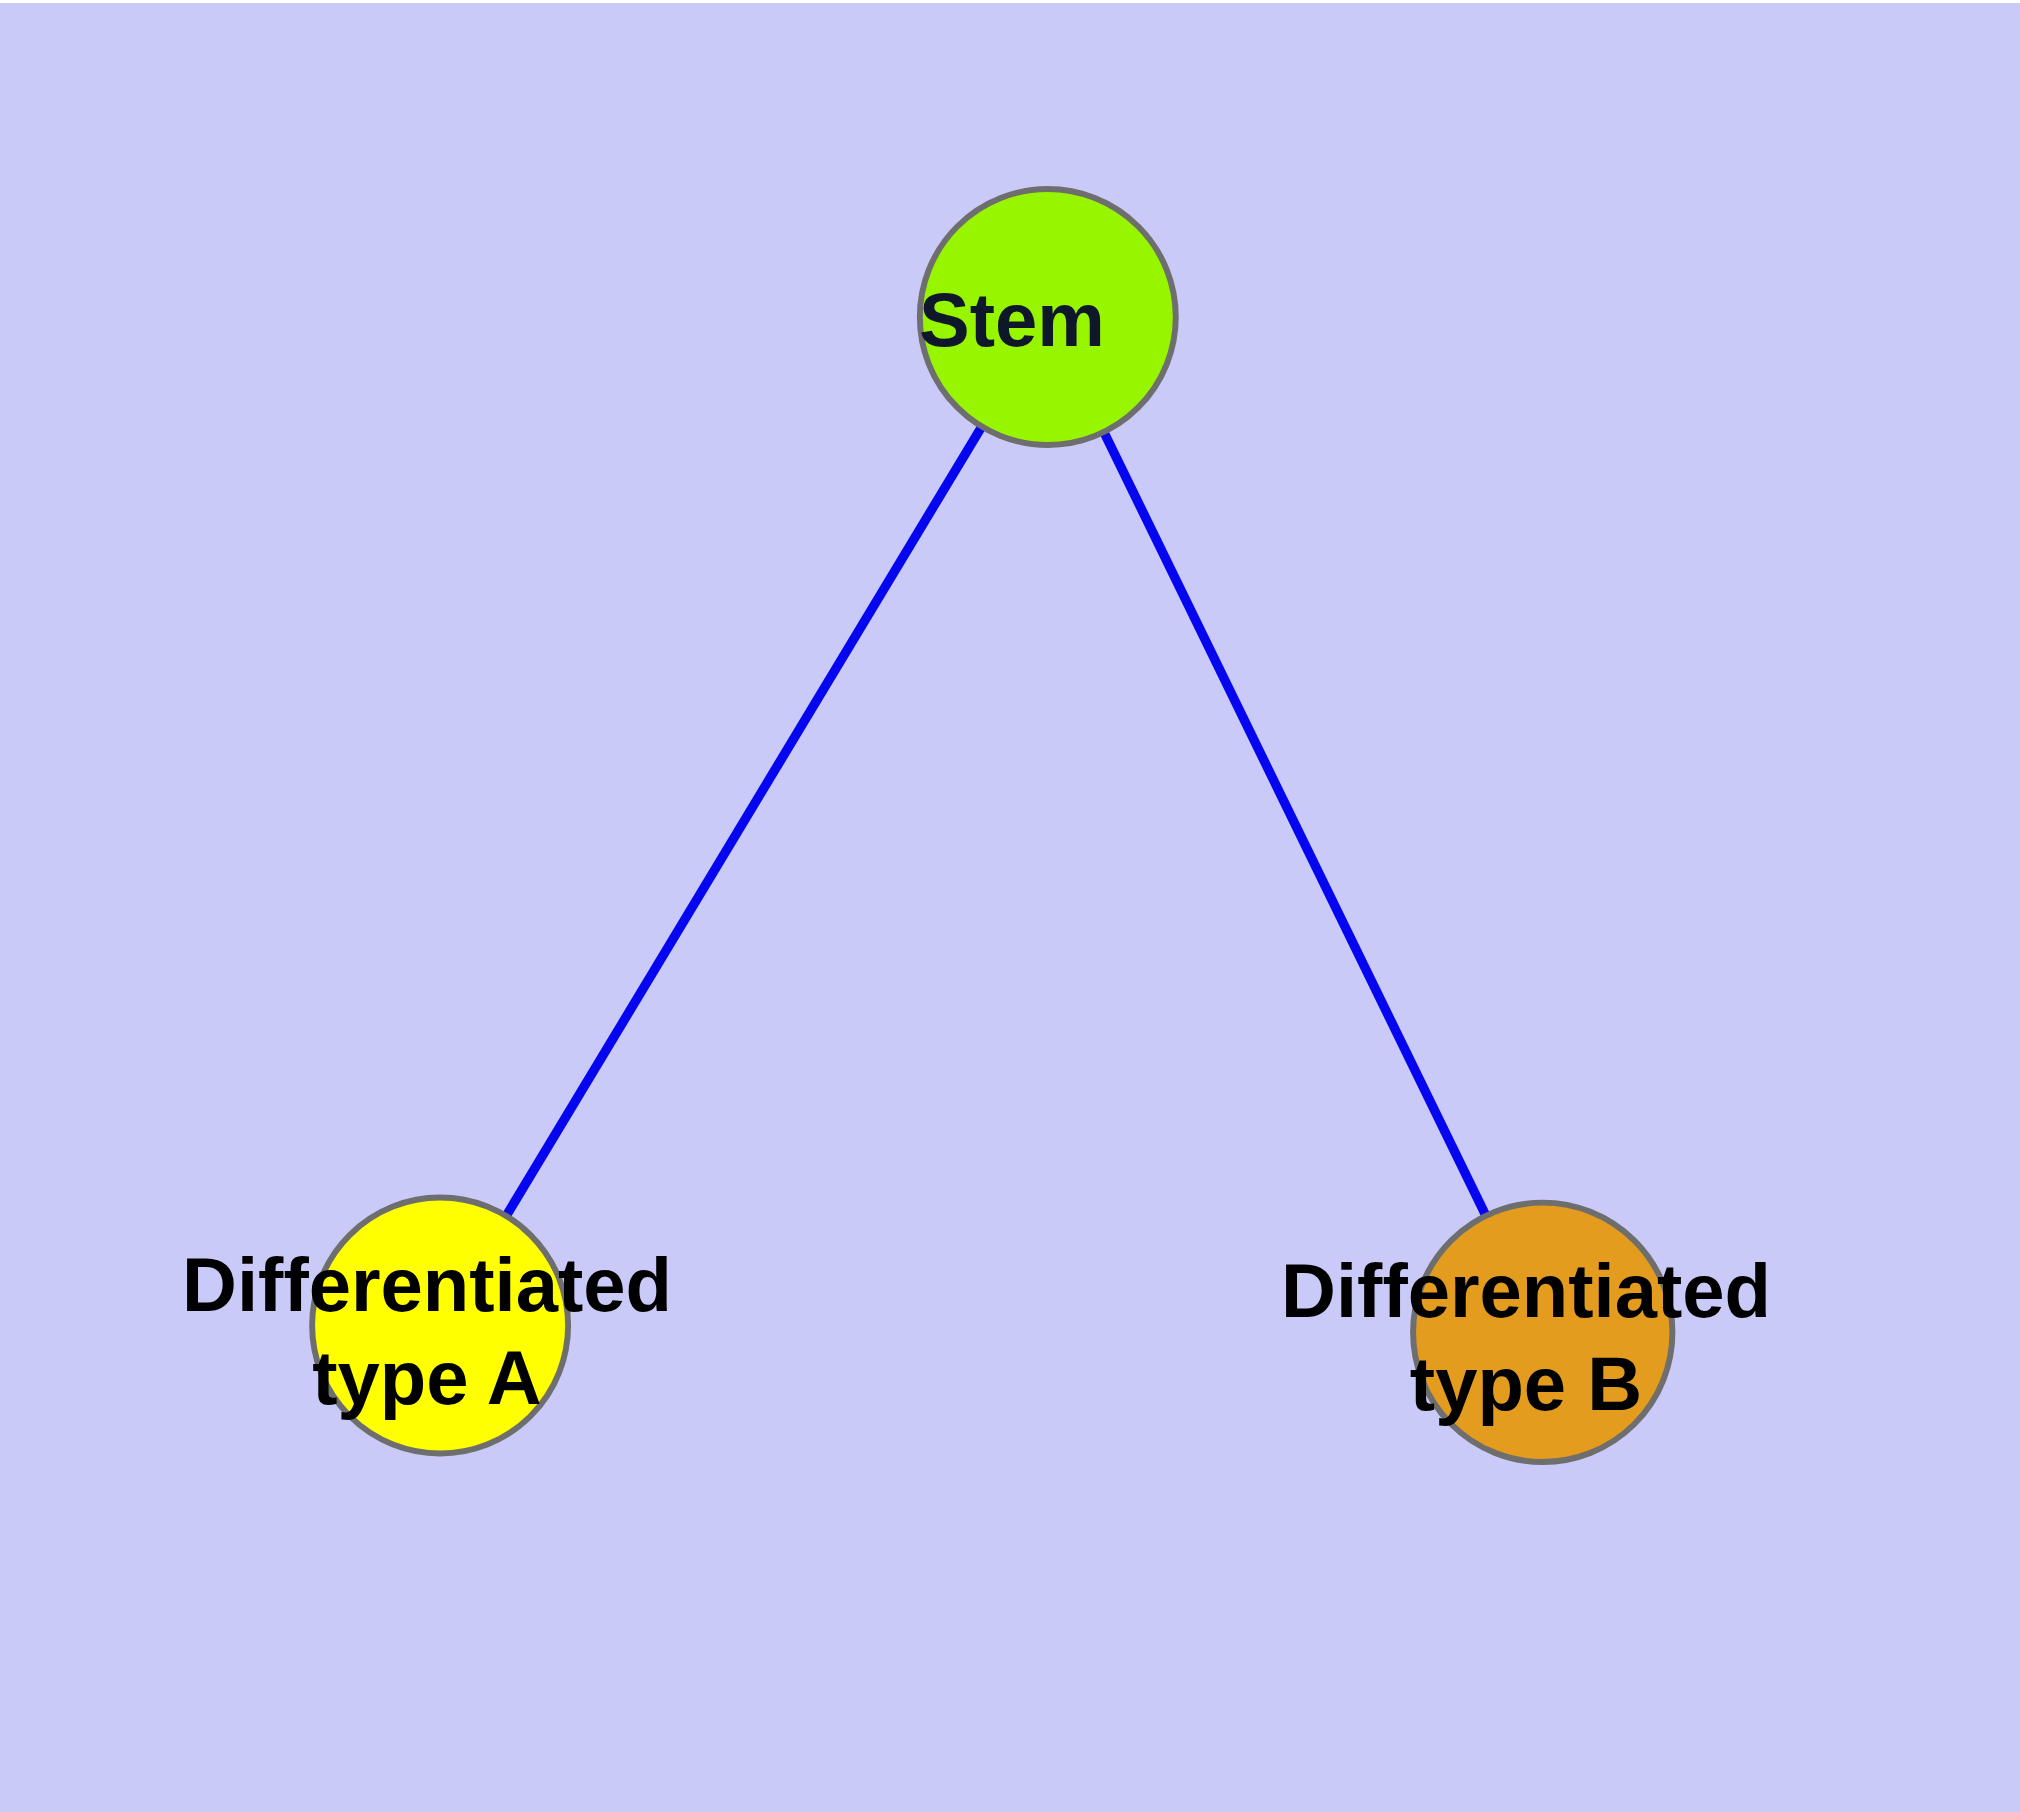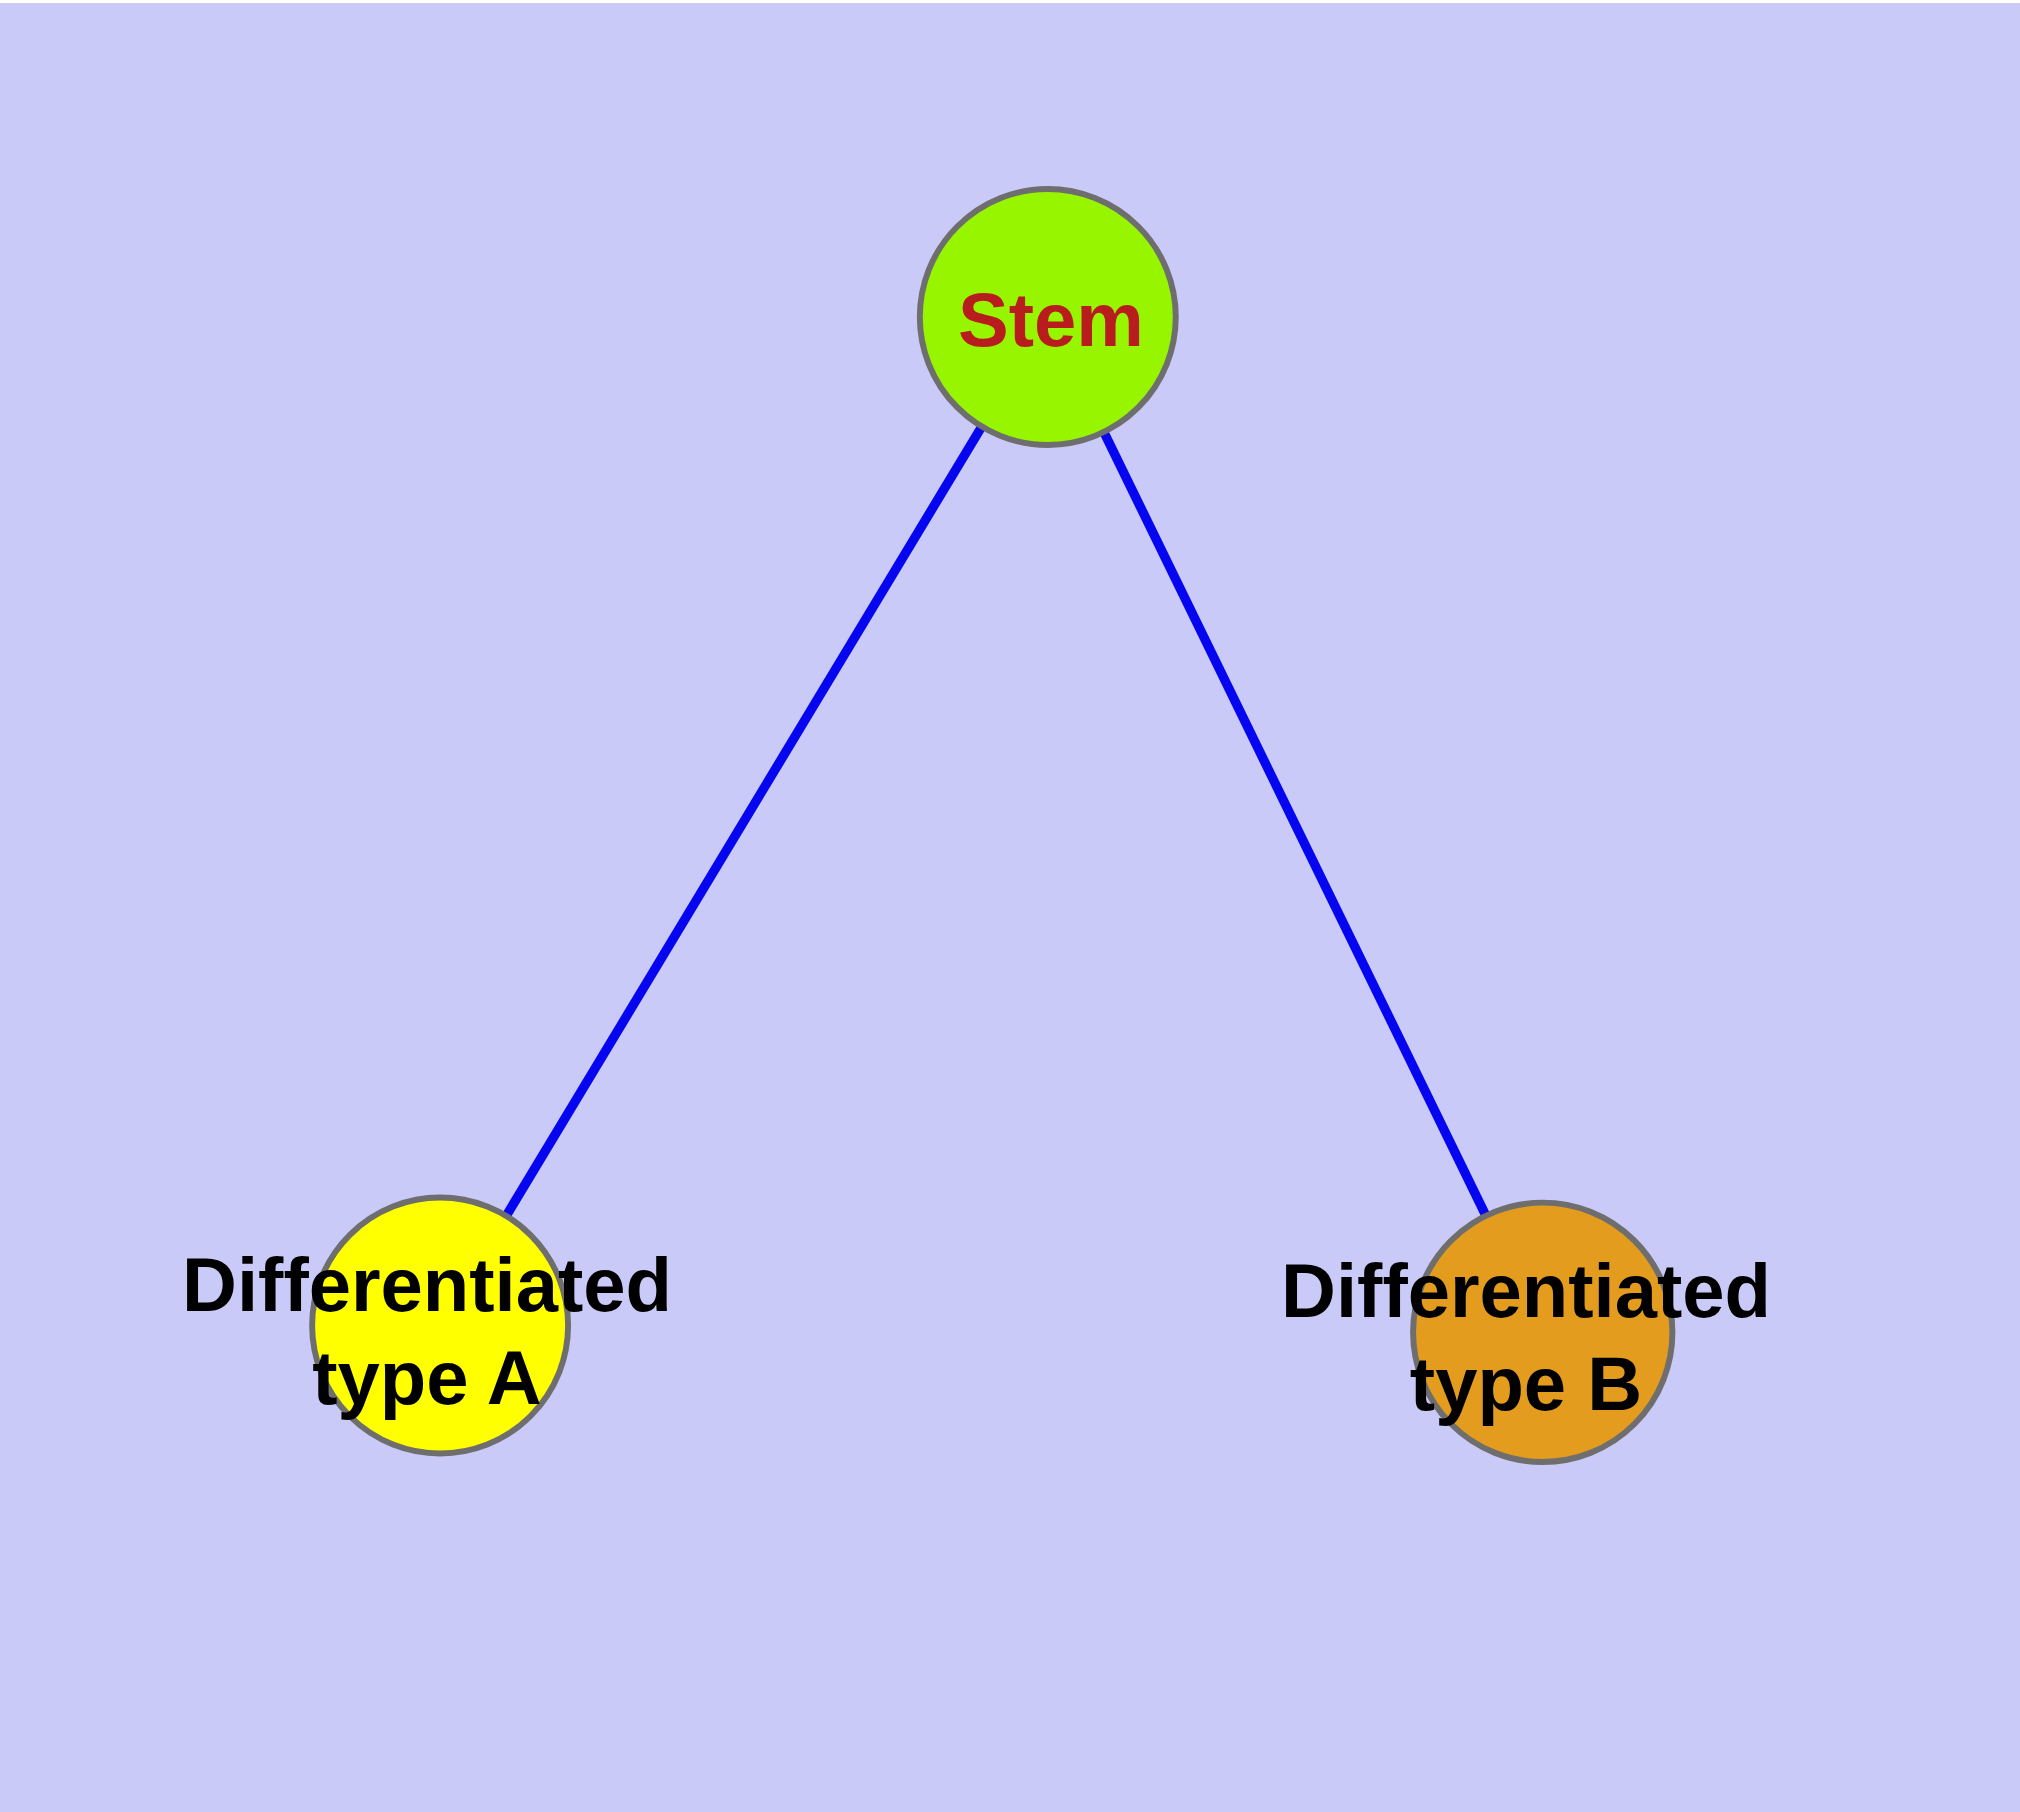--- a/index.html
+++ b/index.html
@@ -54,21 +54,21 @@
 
     <line class="edge" x1="1236" y1="374" x2="1820" y2="1572" stroke="#0505F0"></line>
 
     <circle class="node-circle" cx="1236" cy="374" r="151" fill="#97F500" style="stroke: rgb(110, 110, 110);"></circle>
 
     <circle class="node-circle" cx="519" cy="1564" r="151" fill="#FFFF00" style="stroke: rgb(110, 110, 110);"></circle>
 
     <circle class="node-circle" cx="1820" cy="1572" r="153" fill="#E39C1E" style="stroke: rgb(110, 110, 110);"></circle>
   </svg>
 
-  <div class="node-label" style="left: 1051px; top: 319px; color: #b91c1c;">Stem</div>
+  <div class="node-label" style="left: 1012px; top: 319px; color: #0f172a;">Stem</div>
 
   <div class="node-label" style="left: 427px; top: 1331px; color: rgb(0, 0, 0);">Differentiated
 type A</div>
 
   <div class="node-label" style="left: 1526px; top: 1337px; color: rgb(0, 0, 0);">Differentiated
 type B</div>
 
   <div class="top-strip" style="background: rgb(255, 255, 255);"></div>
 </div>
 

